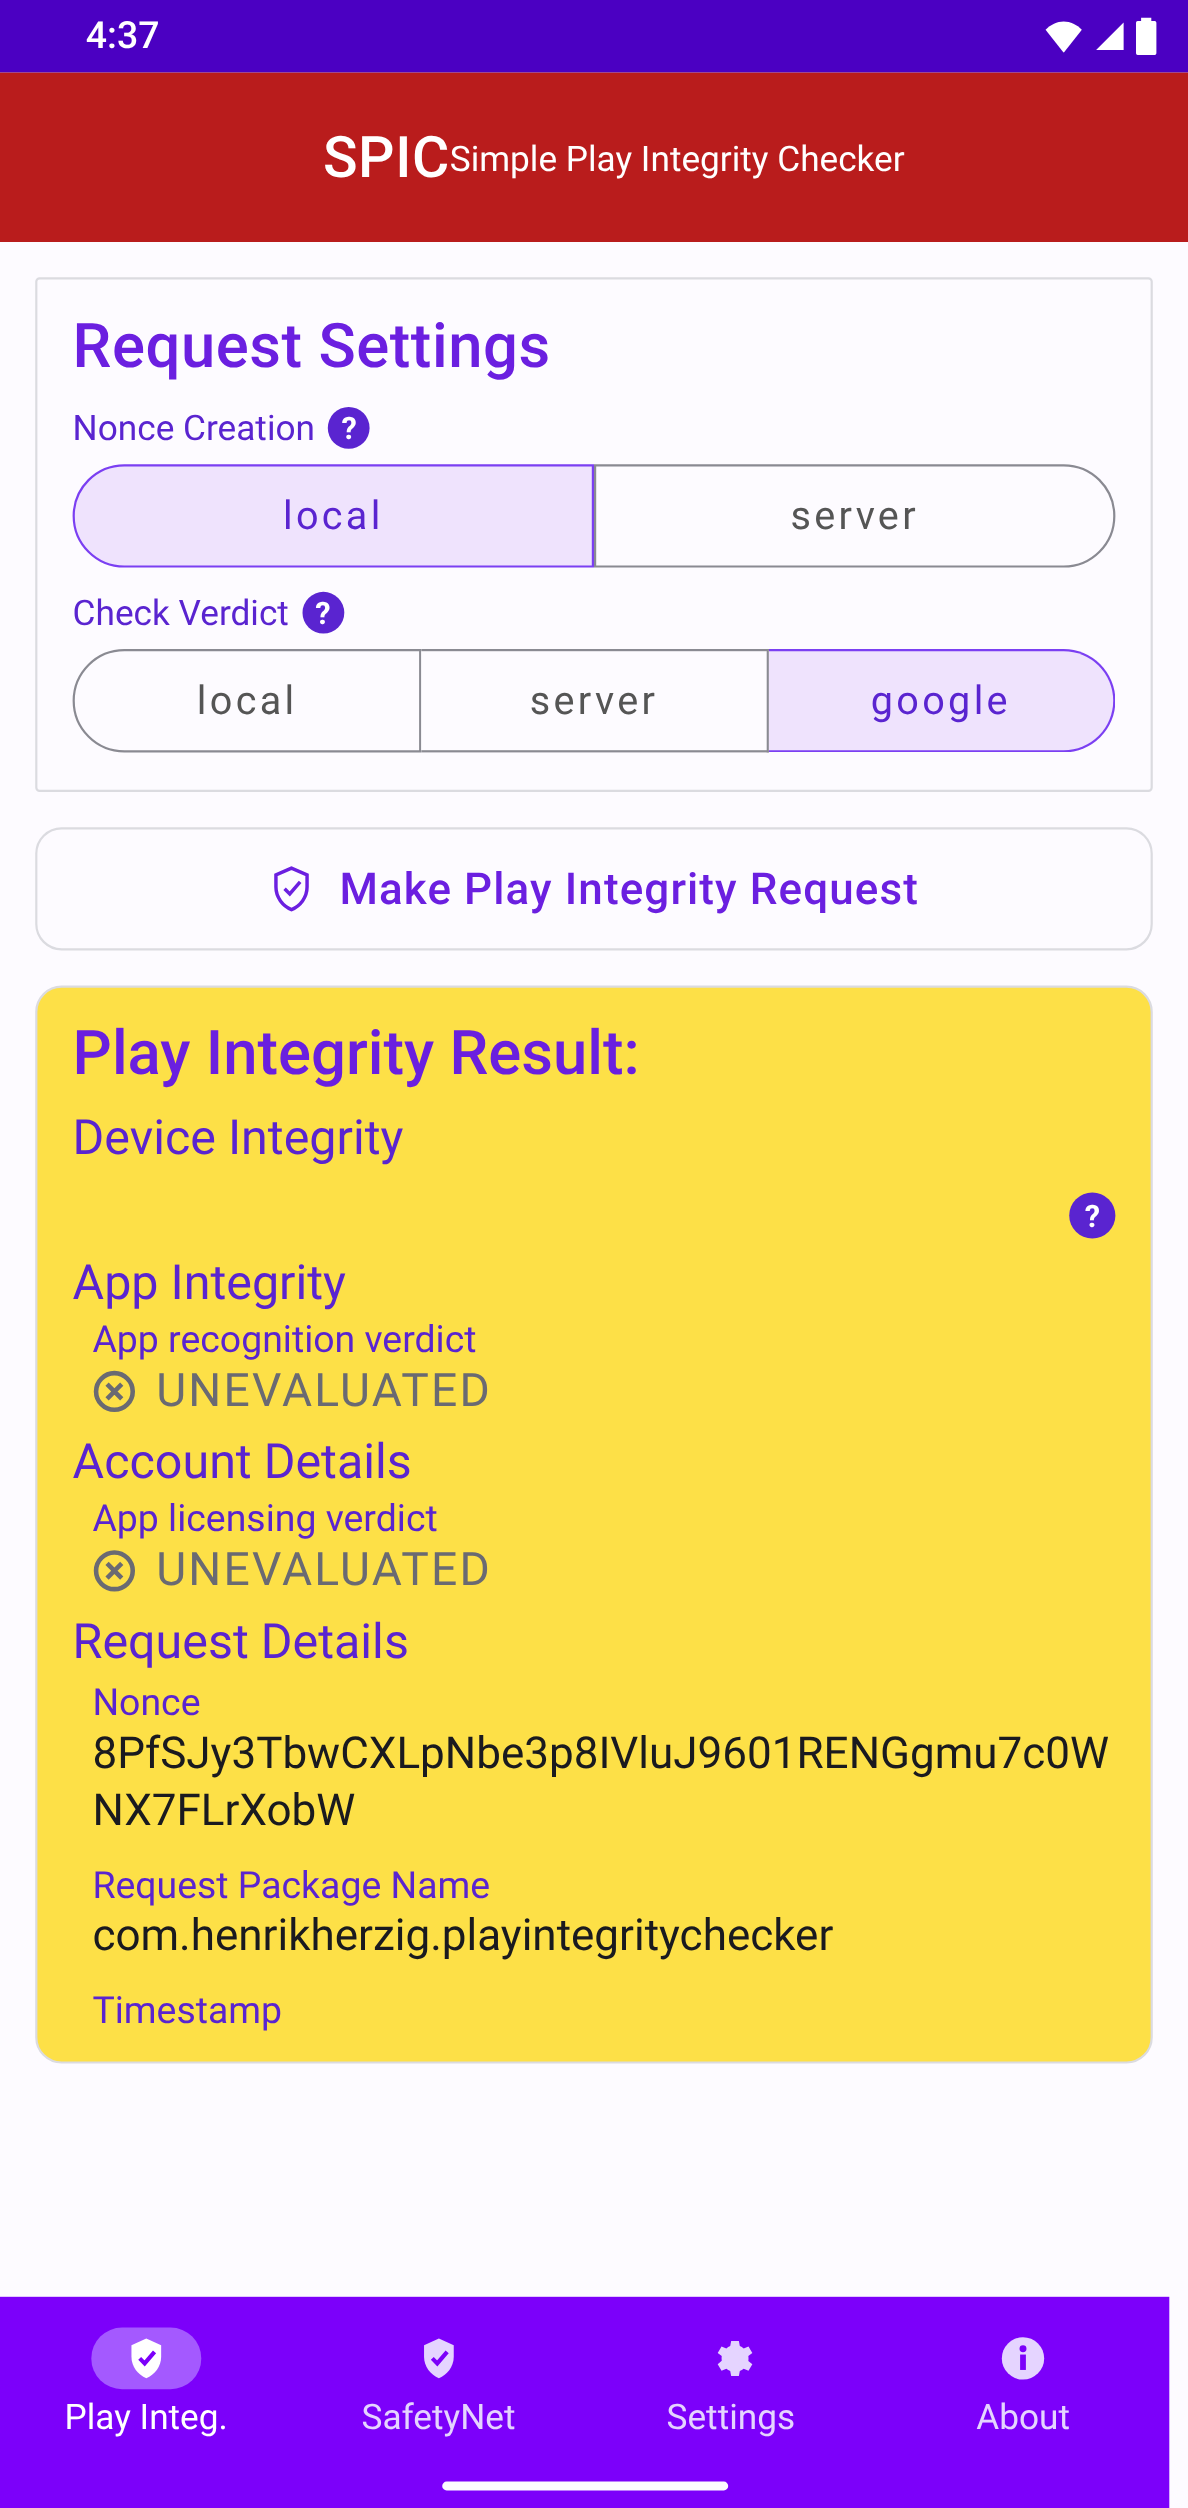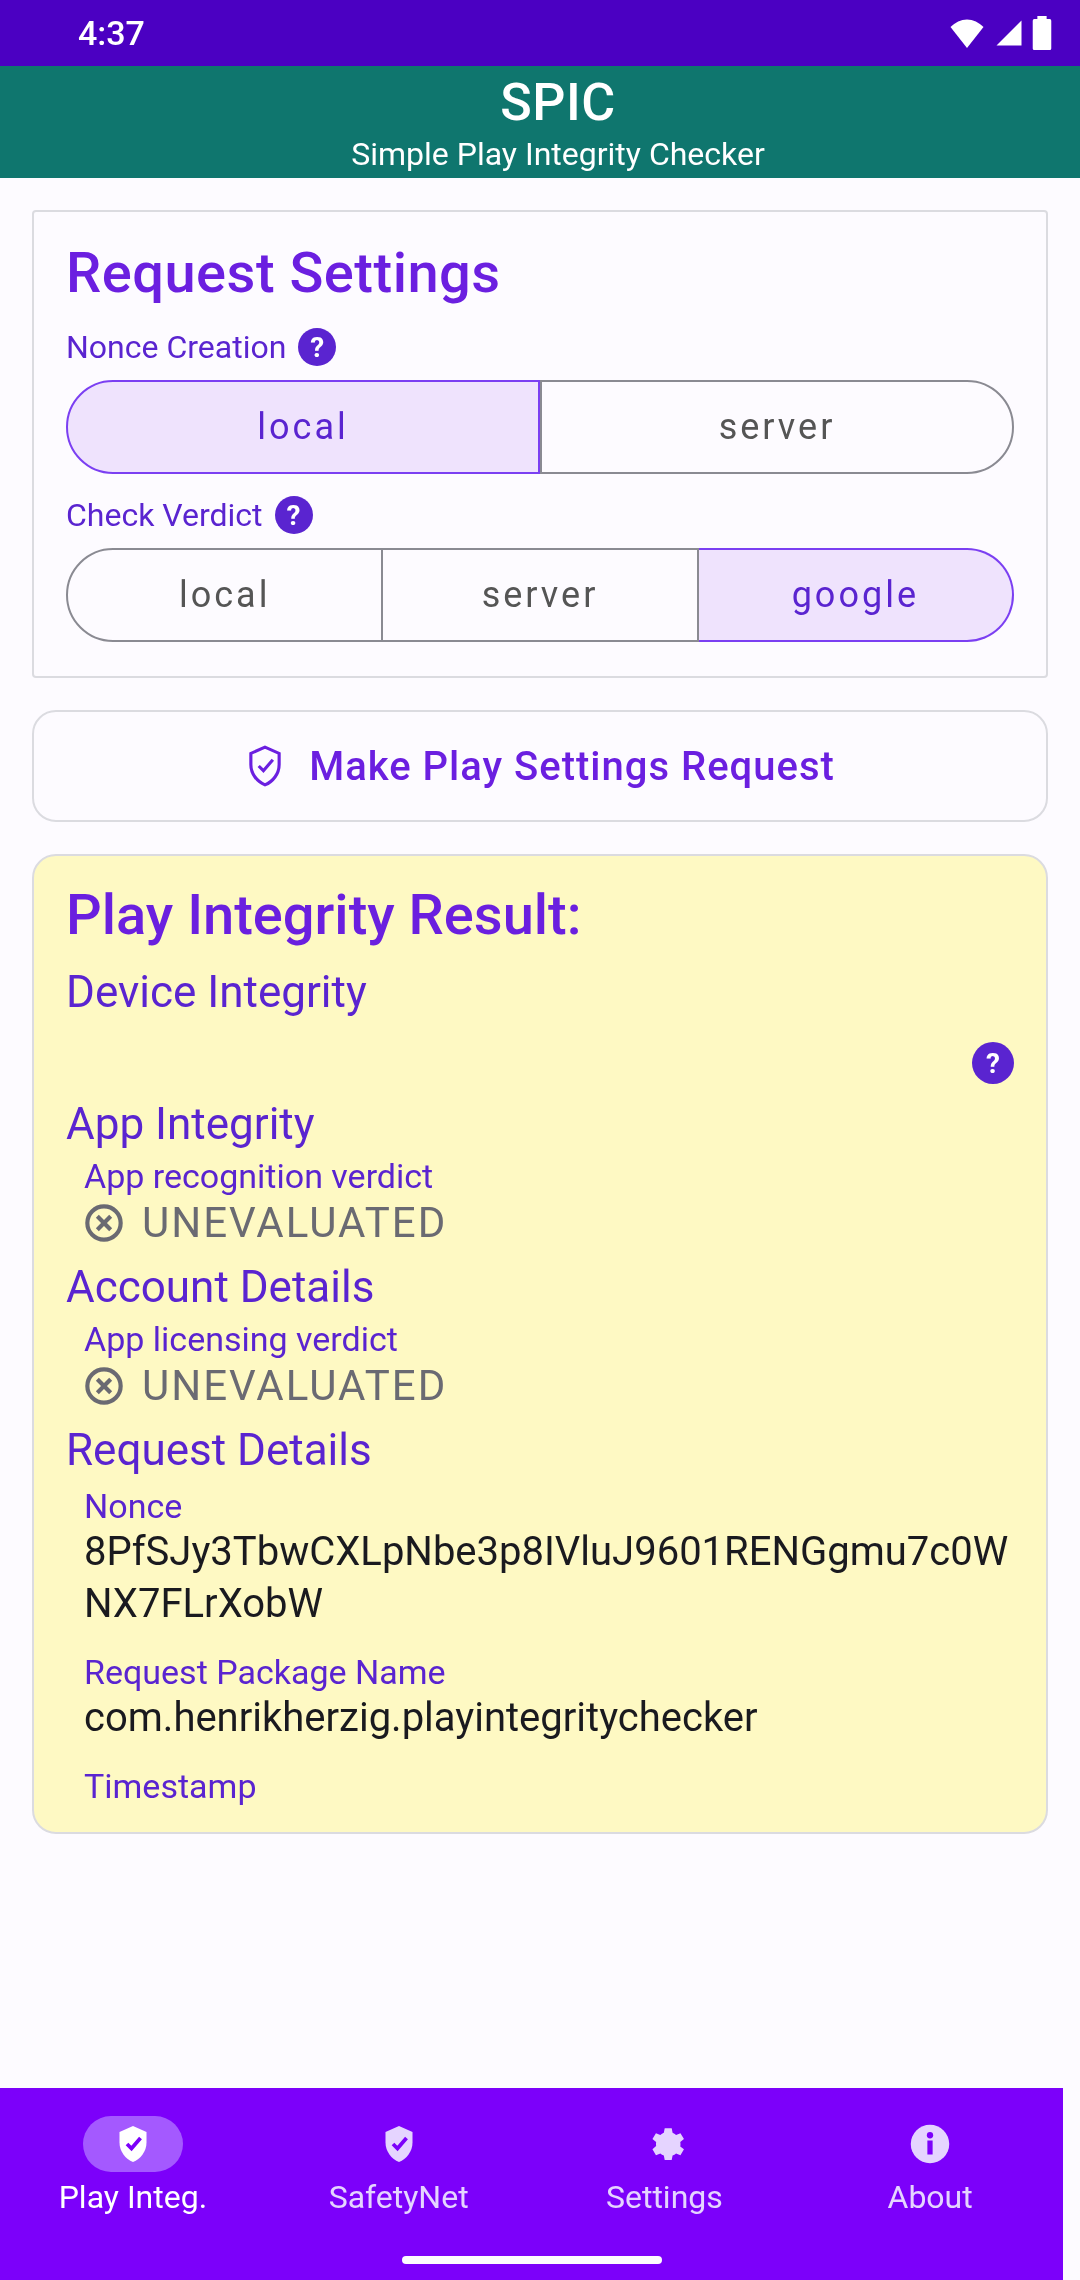--- a/index.html
+++ b/index.html
@@ -18,25 +18,25 @@
     display: flex;
     justify-content: space-between;
     align-items: center;
     padding: 0 28px 0 78px;
     font-size: 34px;
     font-weight: 500;
   }
   .status-icons { display: flex; gap: 6px; align-items: center; }
   .status-icons svg { fill: #fff; }
   .app-header {
-    height: 112px;
-    background: #0f766e;
+    height: 154px;
+    background: #b91c1c;
     color: #fff;
     display: flex;
-    flex-direction: column;
+    flex-direction: row;
     align-items: center;
     justify-content: center;
     padding-left: 36px;
   }
   .app-title { font-size: 52px; font-weight: 500; letter-spacing: 0.5px; }
   .app-subtitle { font-size: 32px; font-weight: 400; margin-top: 2px; }
   .content {
     padding: 32px;
     height: calc(2280px - 66px - 154px - 196px);
     overflow: hidden;
@@ -116,21 +116,21 @@
     font-size: 40px;
     font-weight: 500;
     letter-spacing: 1px;
     margin-bottom: 32px;
     background: #fdfbff;
   }
   .result-card {
     border: 2px solid #dbdbe0;
     border-radius: 24px;
     padding: 26px 32px;
-    background: #fef9c3;
+    background: #fde047;
   }
   .result-title {
     color: #6a1fdf;
     font-size: 56px;
     font-weight: 500;
     margin-bottom: 18px;
   }
   .subsection-title {
     color: #5a24d0;
     font-size: 44px;
@@ -267,21 +267,21 @@
       <div class="seg">server</div>
       <div class="seg selected">google</div>
     </div>
   </div>
 
   <div class="request-btn">
     <svg width="40" height="44" viewBox="0 0 24 28" fill="none" stroke="#6b1fe0" stroke-width="2">
         <path d="M12 2L3 6v7c0 6 4 11 9 13 5-2 9-7 9-13V6l-9-4z"></path>
         <path d="M8 14l3 3 6-7"></path>
       </svg>
-    <span>Make Play Settings Request</span>
+    <span>Make Play Integrity Request</span>
   </div>
 
   <div class="result-card">
     <div class="result-title">Play Integrity Result:</div>
 
     <div class="subsection-title">Device Integrity</div>
     <div class="device-row">
       <div>
       </div>
       <span class="help-circle" style="width:42px;height:42px;margin-top:18px;">?</span>

